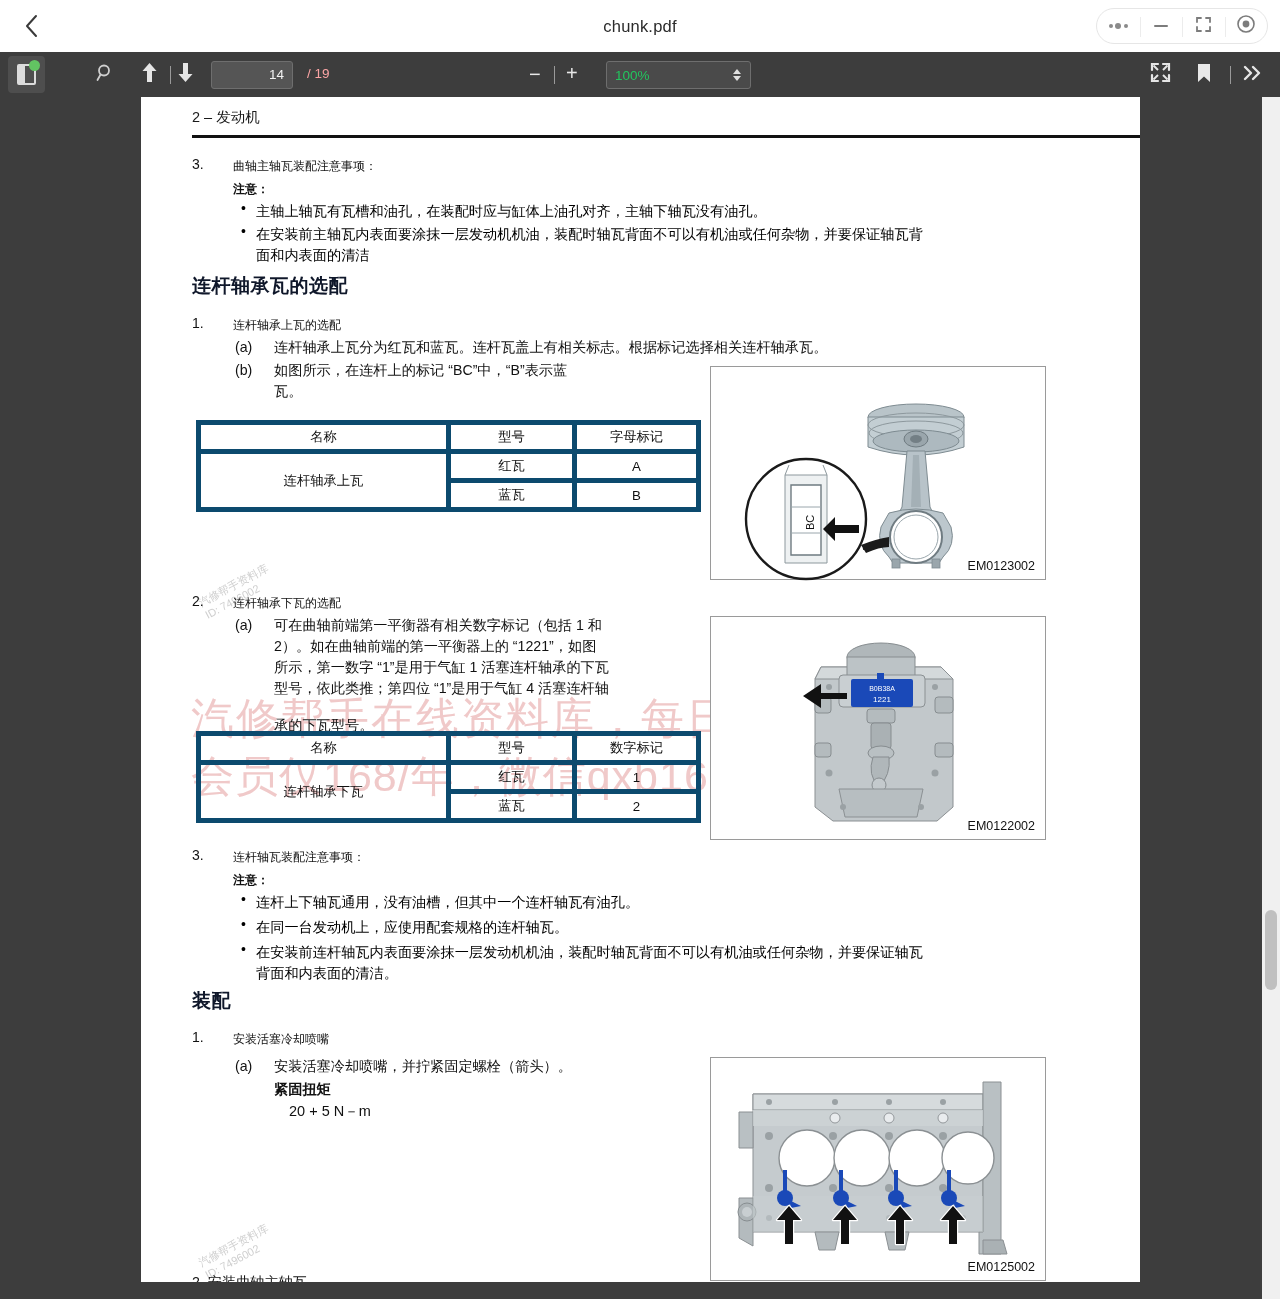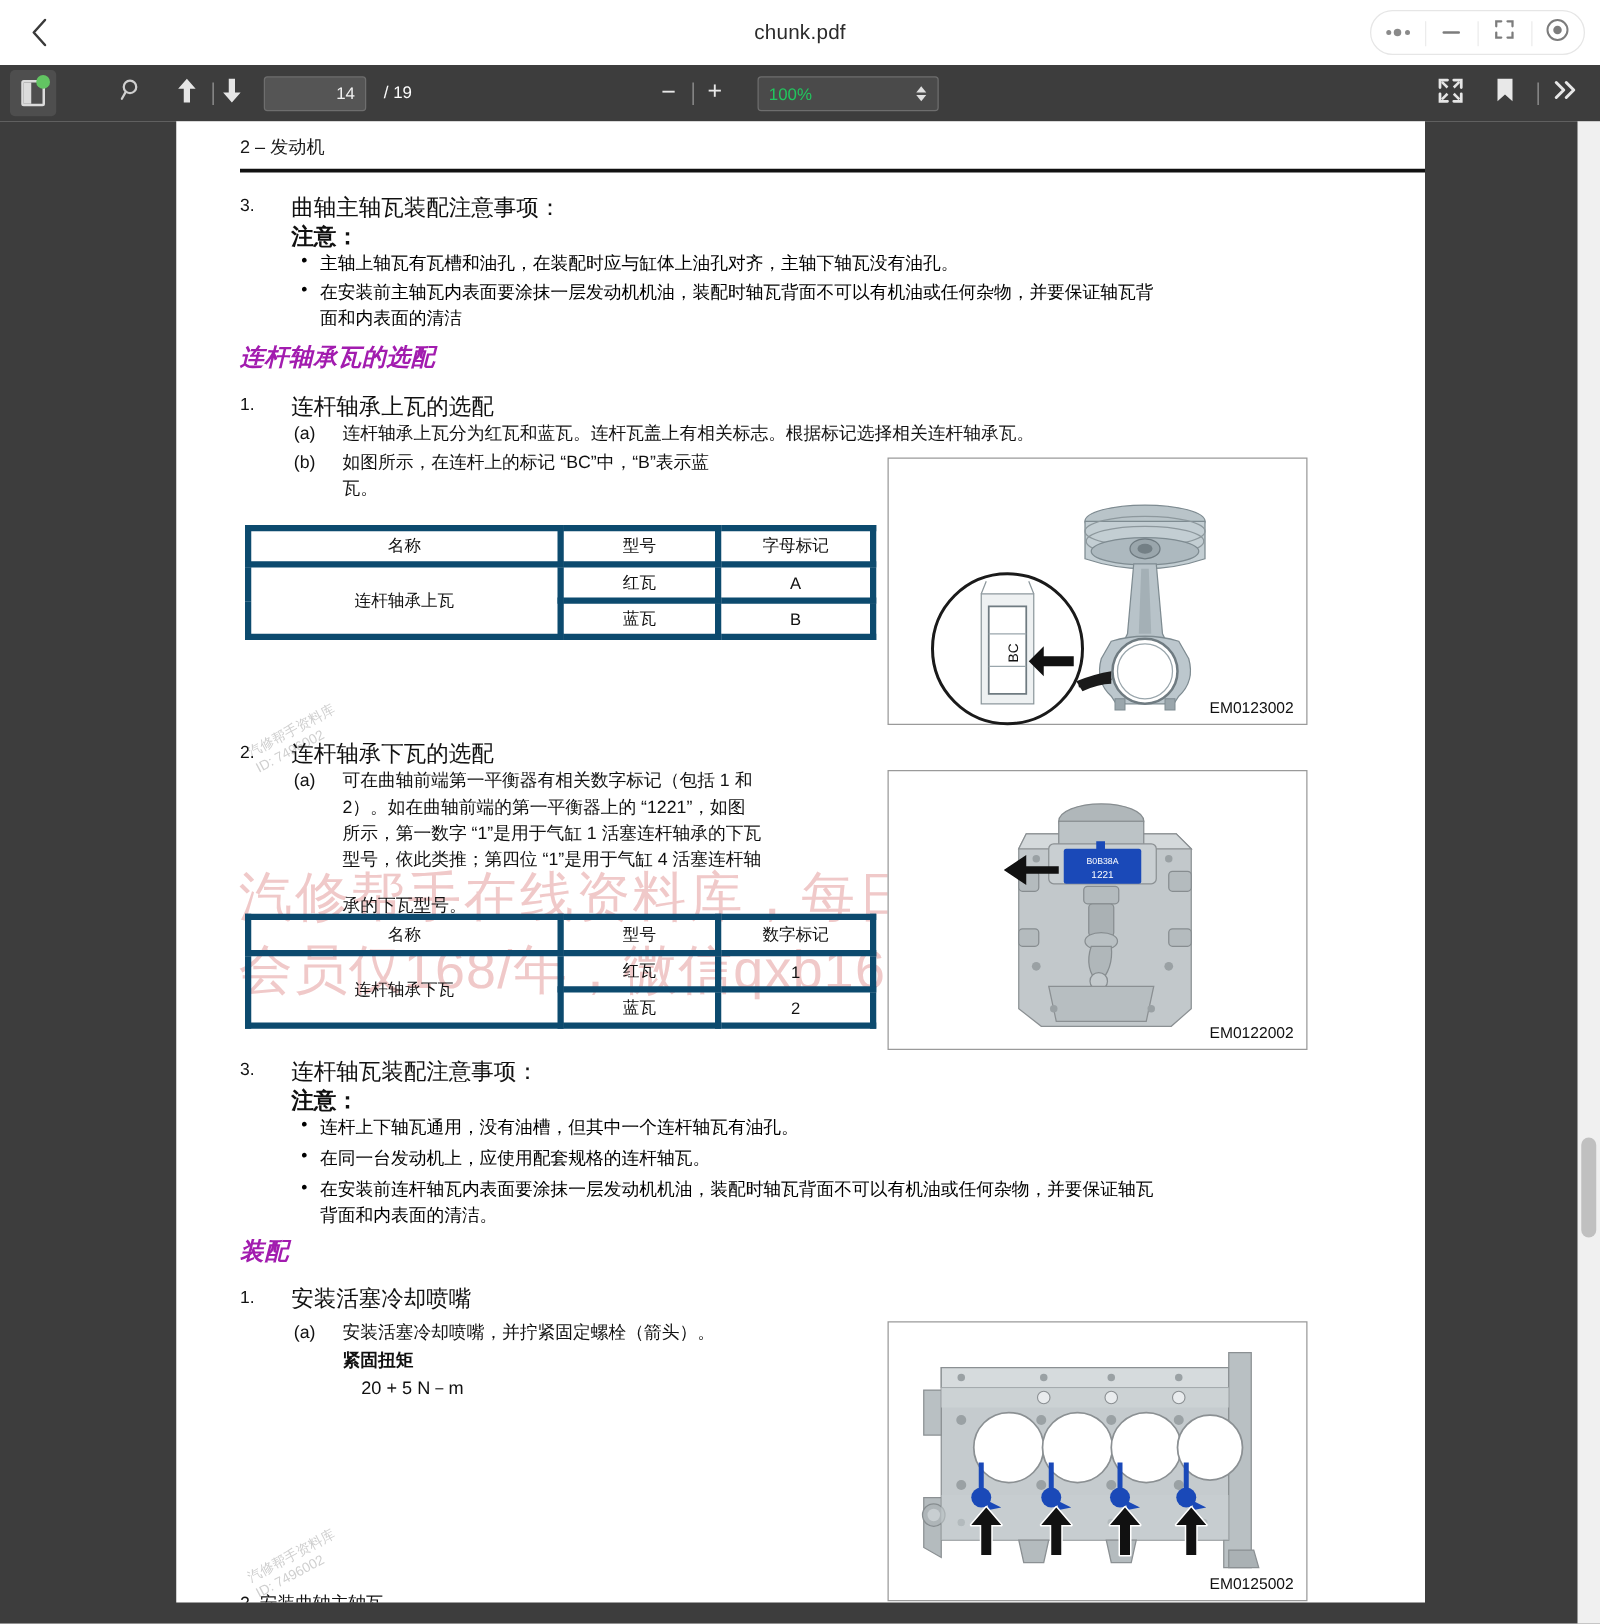--- a/index.html
+++ b/index.html
@@ -87,21 +87,21 @@
     width: 1px; height: 18px; background: #9a9a9a; margin: 0 3px;
   }
   .page-field {
     width: 82px; height: 28px;
     background: #555555; border: 1px solid #6e6e6e; border-radius: 3px;
     color: #f2f2f2; font-size: 13.5px;
     text-align: right; padding-right: 8px; line-height: 26px;
     cursor: text;
   }
   .page-total {
-    color: #ffffff; font-size: 13.5px; margin-left: 7px;
+    color: #fca5a5; font-size: 13.5px; margin-left: 7px;
   }
   .zoom-sym {
     color: #e8e8e8; font-size: 20px; line-height: 1;
     cursor: pointer; padding: 0 9px; font-weight: 300;
   }
   .zoom-select {
     width: 145px; height: 28px; margin-left: 8px;
     background: #4a4a4a; border: 1px solid #6e6e6e; border-radius: 3px;
     color: #22c55e; font-size: 13.5px;
     display: flex; align-items: center; padding: 0 8px;
@@ -168,26 +168,25 @@
   .hdr-rule {
     position: absolute; left: 51px; top: 38px;
     width: 948px; height: 3px; background: #111;
   }
 
   
   .blk { position: absolute; color: #111; }
   .num {
     position: absolute; font-size: 14px; width: 26px;
   }
-  .lvl1 { font-size: 18px; line-height: 21px; }
+  .lvl1 { font-size: 12px; line-height: 21px; }
   .lvl2 { font-size: 14.2px; line-height: 21px; }
   .h2 {
-    position: absolute; font-size: 19px; font-weight: bold; color: #a21caf;
+    position: absolute; font-size: 19px; font-weight: bold; color: #0f172a;
     letter-spacing: .5px;
-    font-style: italic;
   }
   .bul {
     position: absolute; font-size: 14.2px; line-height: 22px;
   }
   .bullet-dot {
     position: absolute; font-size: 14px;
   }
 
   
   table.spec {

